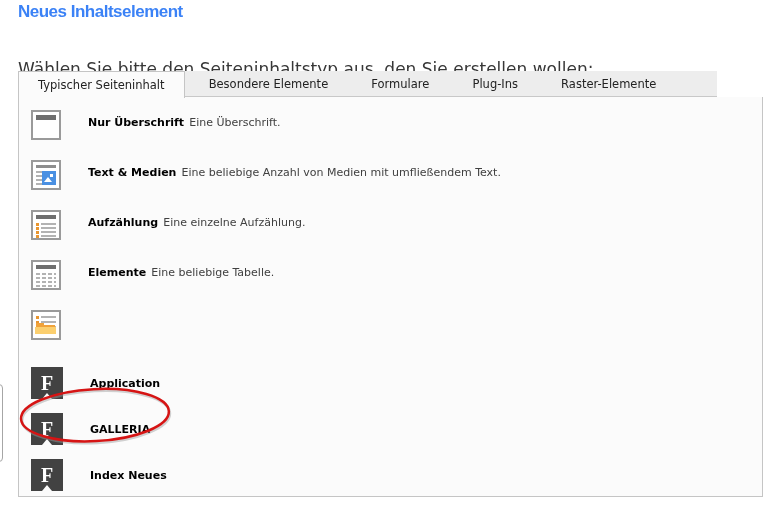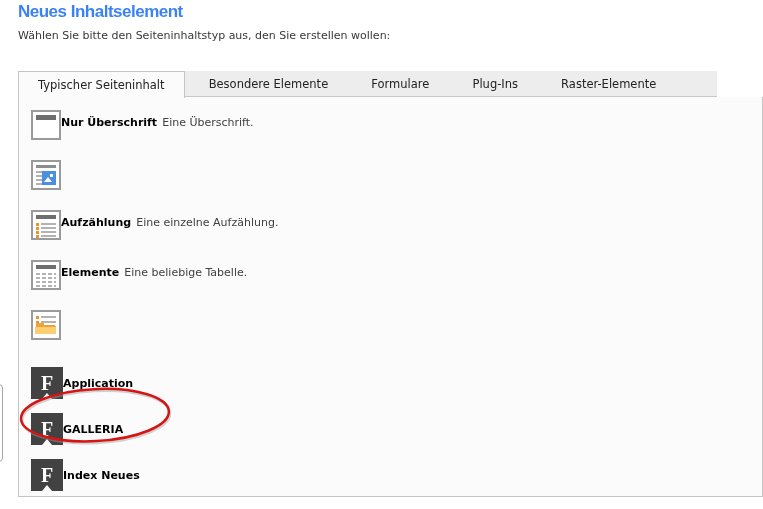--- a/index.html
+++ b/index.html
@@ -3,39 +3,39 @@
 <meta charset="utf-8">
 <style>
   * { margin:0; padding:0; box-sizing:border-box; }
   html,body { width:763px; height:509px; overflow:hidden; background:#fff;
     font-family:"DejaVu Sans","Liberation Sans",sans-serif; }
   #stage { position:relative; width:763px; height:509px; background:#fff; }
 
   
   .page-title { position:absolute; left:18px; top:2px; font-size:17px; font-weight:bold;
     color:#3b82f6; letter-spacing:-0.5px; font-family:"Liberation Sans",sans-serif; }
-  .page-subtitle { position:absolute; left:18px; top:29px; font-size:11px; color:#373737; }
+  .page-subtitle { position:absolute; left:18px; top:59px; font-size:17px; color:#373737; }
 
   
   .tabstrip { position:absolute; left:18px; top:71px; width:699px; height:26px;
     background:#ededed; border-bottom:1px solid #c8c8c8; z-index:2; }
   .tab { display:inline-block; height:26px; line-height:26px; padding:0 19px;
     font-size:11.5px; color:#222; cursor:default; vertical-align:top; }
   .tab.active { background:#fbfbfb; border:1px solid #c5c5c5; border-bottom:none;
     height:27px; position:relative; z-index:3; }
 
   
   .panel { position:absolute; left:18px; top:97px; width:745px; height:400px;
     background:#fbfbfb; border:1px solid #c5c5c5; border-top:none; z-index:1;
     padding:13px 0 0 12px; }
 
   .row { display:flex; align-items:flex-start; height:50px; cursor:pointer; }
   .row.plugin { height:46px; align-items:center; }
   .row.plugin .txt { display:flex; }
-  .txt { margin-left:0; padding-top:1px; }
+  .txt { margin-left:27px; padding-top:1px; }
   .item-title { font-size:11px; font-weight:bold; color:#000; line-height:14px; }
   .item-desc  { font-size:11px; color:#404040; line-height:14px; margin-top:1px; }
 
   
   .icn { width:30px; height:30px; border:2px solid #9a9a9a; background:#fff;
     position:relative; flex:none; }
   .icn i { position:absolute; display:block; }
   .bar-top { top:3px; left:3px; right:3px; height:5px; background:#6e6e6e; }
   .bar-thin { top:3px; left:3px; right:3px; height:3px; background:#8d8d8d; }
   .gline { height:2px; background:#b3b3b3; }
@@ -118,20 +118,24 @@
         <i class="bar-thin"></i>
           <i class="gline tm-l1"></i>
           <i class="gline tm-l2"></i>
         <i class="gline tm-l3"></i>
           <i class="gline tm-l4"></i>
         <i class="tm-img">
             <i class="mnt"></i>
             <i class="sun"></i>
           </i>
       </span>
+      <span class="txt">
+        <span class="item-title">Text &amp; Medien</span>
+        <span class="item-desc">Eine beliebige Anzahl von Medien mit umfließendem Text.</span>
+      </span>
     </div>
 
     <div class="row">
       <span class="icn blist">
         <i class="bar-top"></i>
         <i class="obullet bl-b bl-r1"></i>
           <i class="gline bl-l bl-r1"></i>
         <i class="obullet bl-b bl-r2"></i>
           <i class="gline bl-l bl-r2"></i>
         <i class="obullet bl-b bl-r3"></i>

